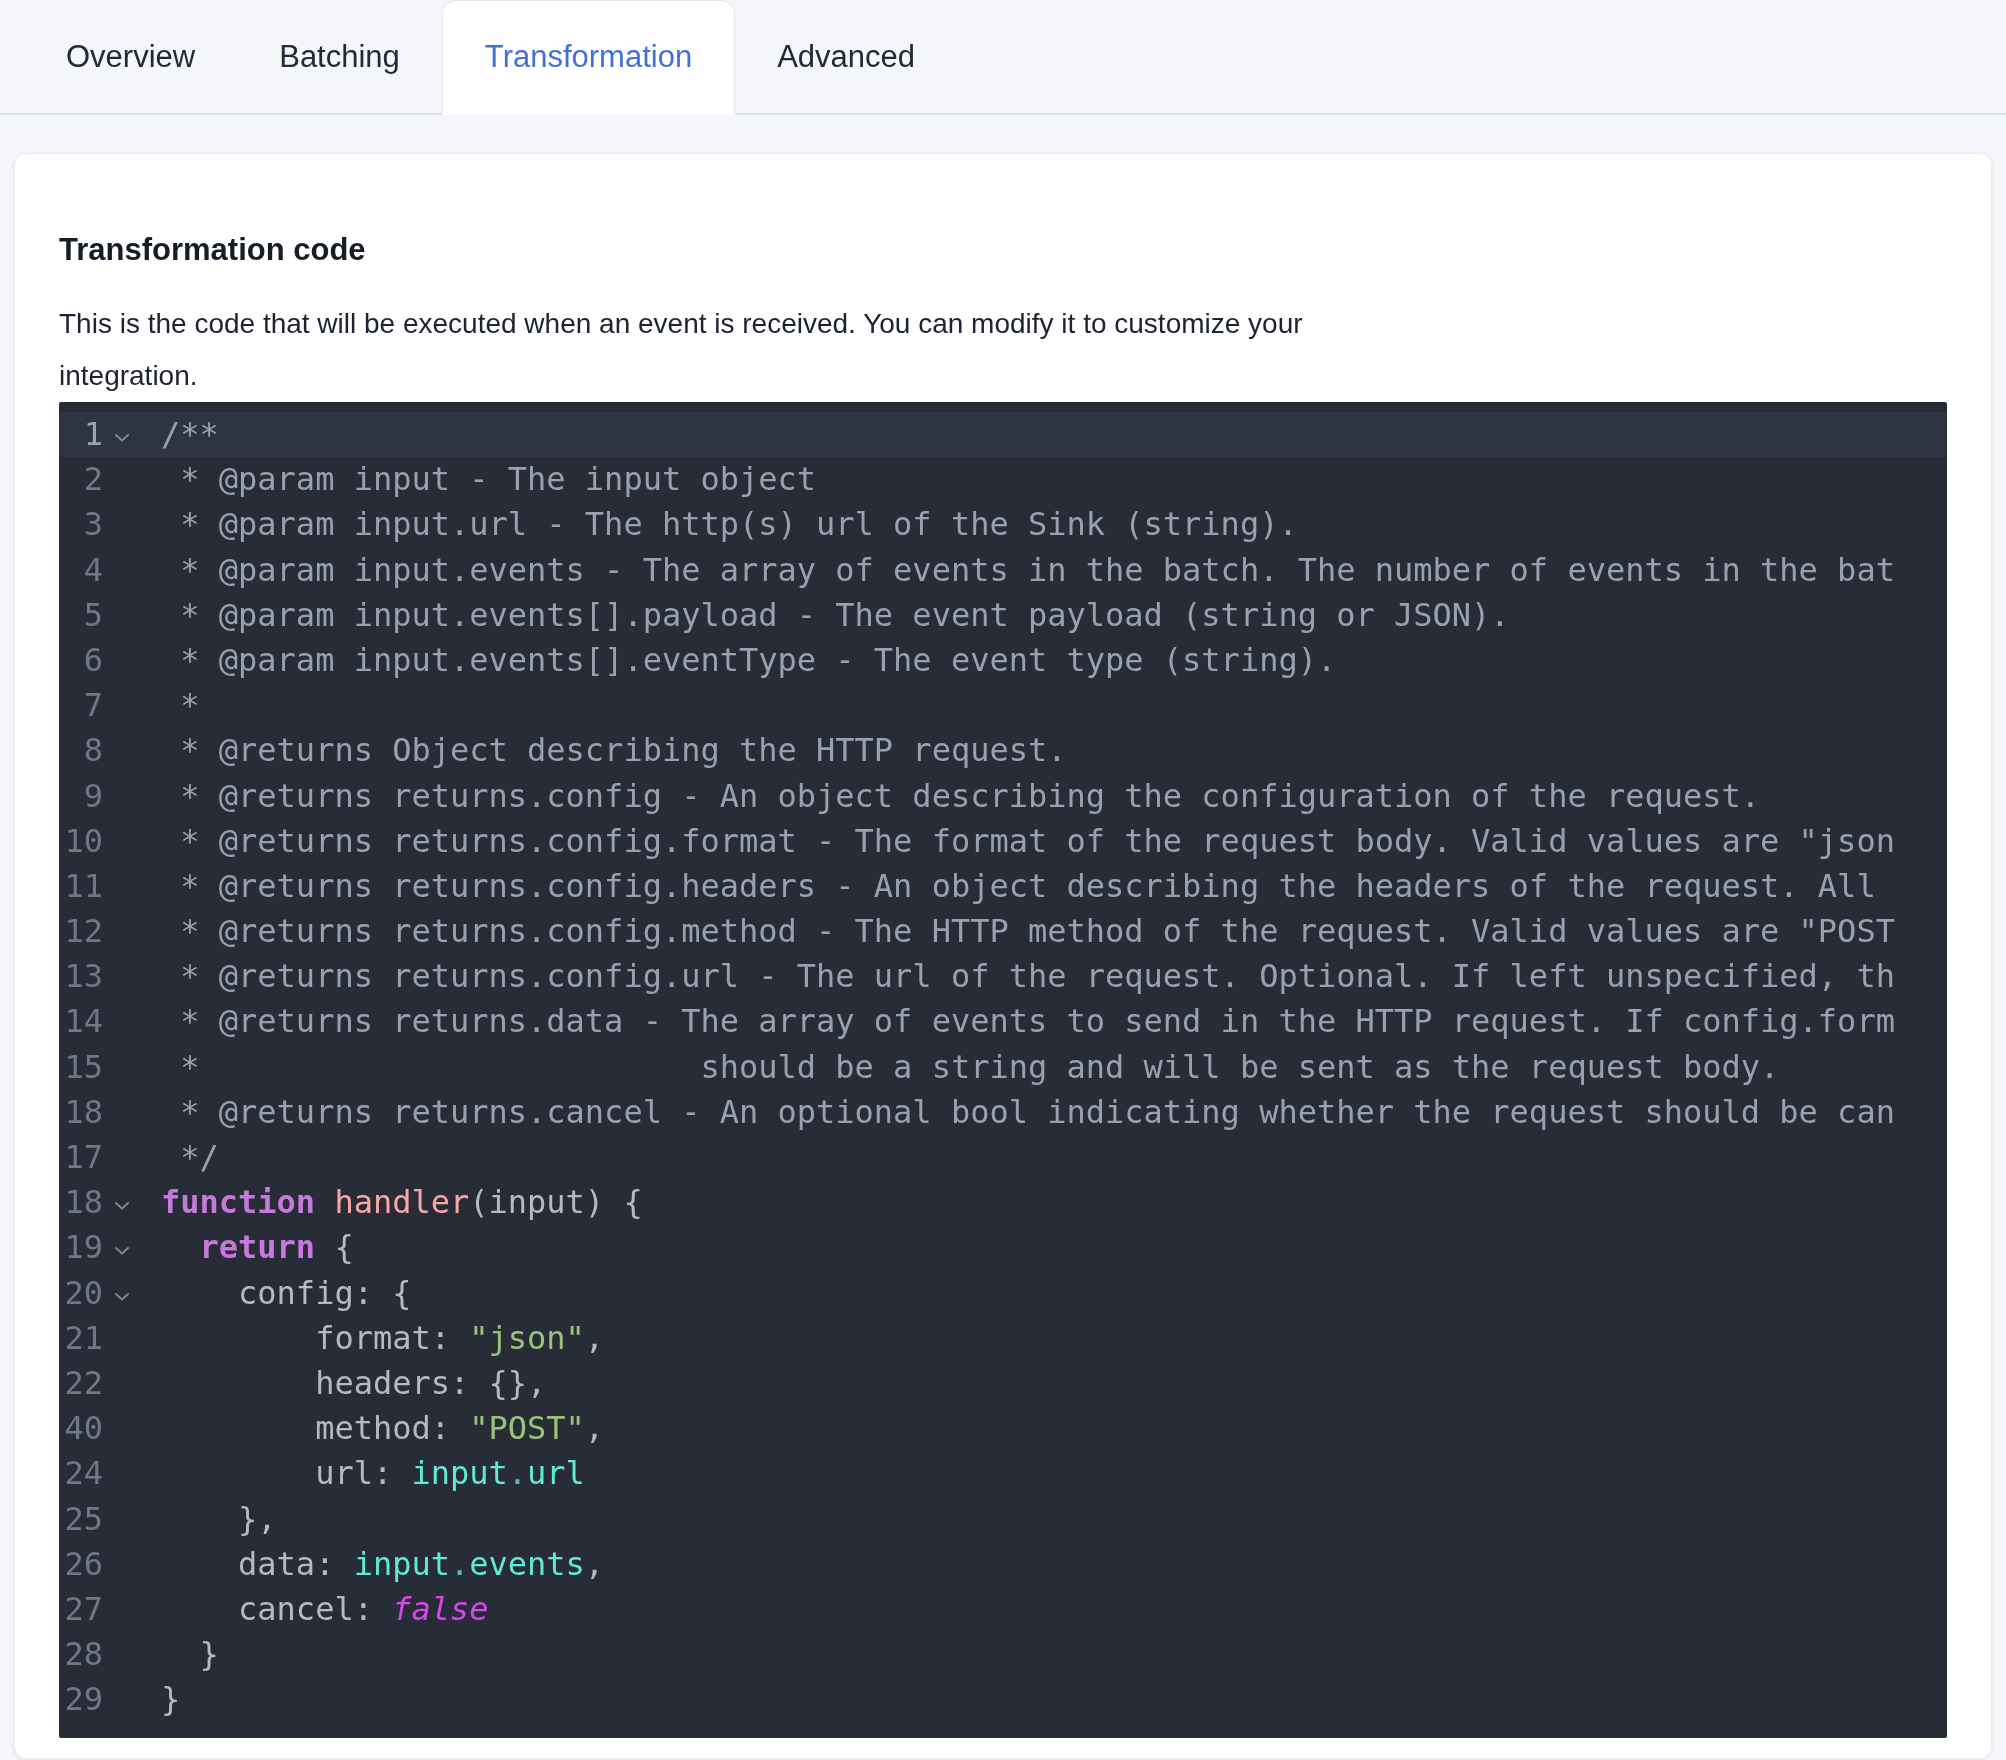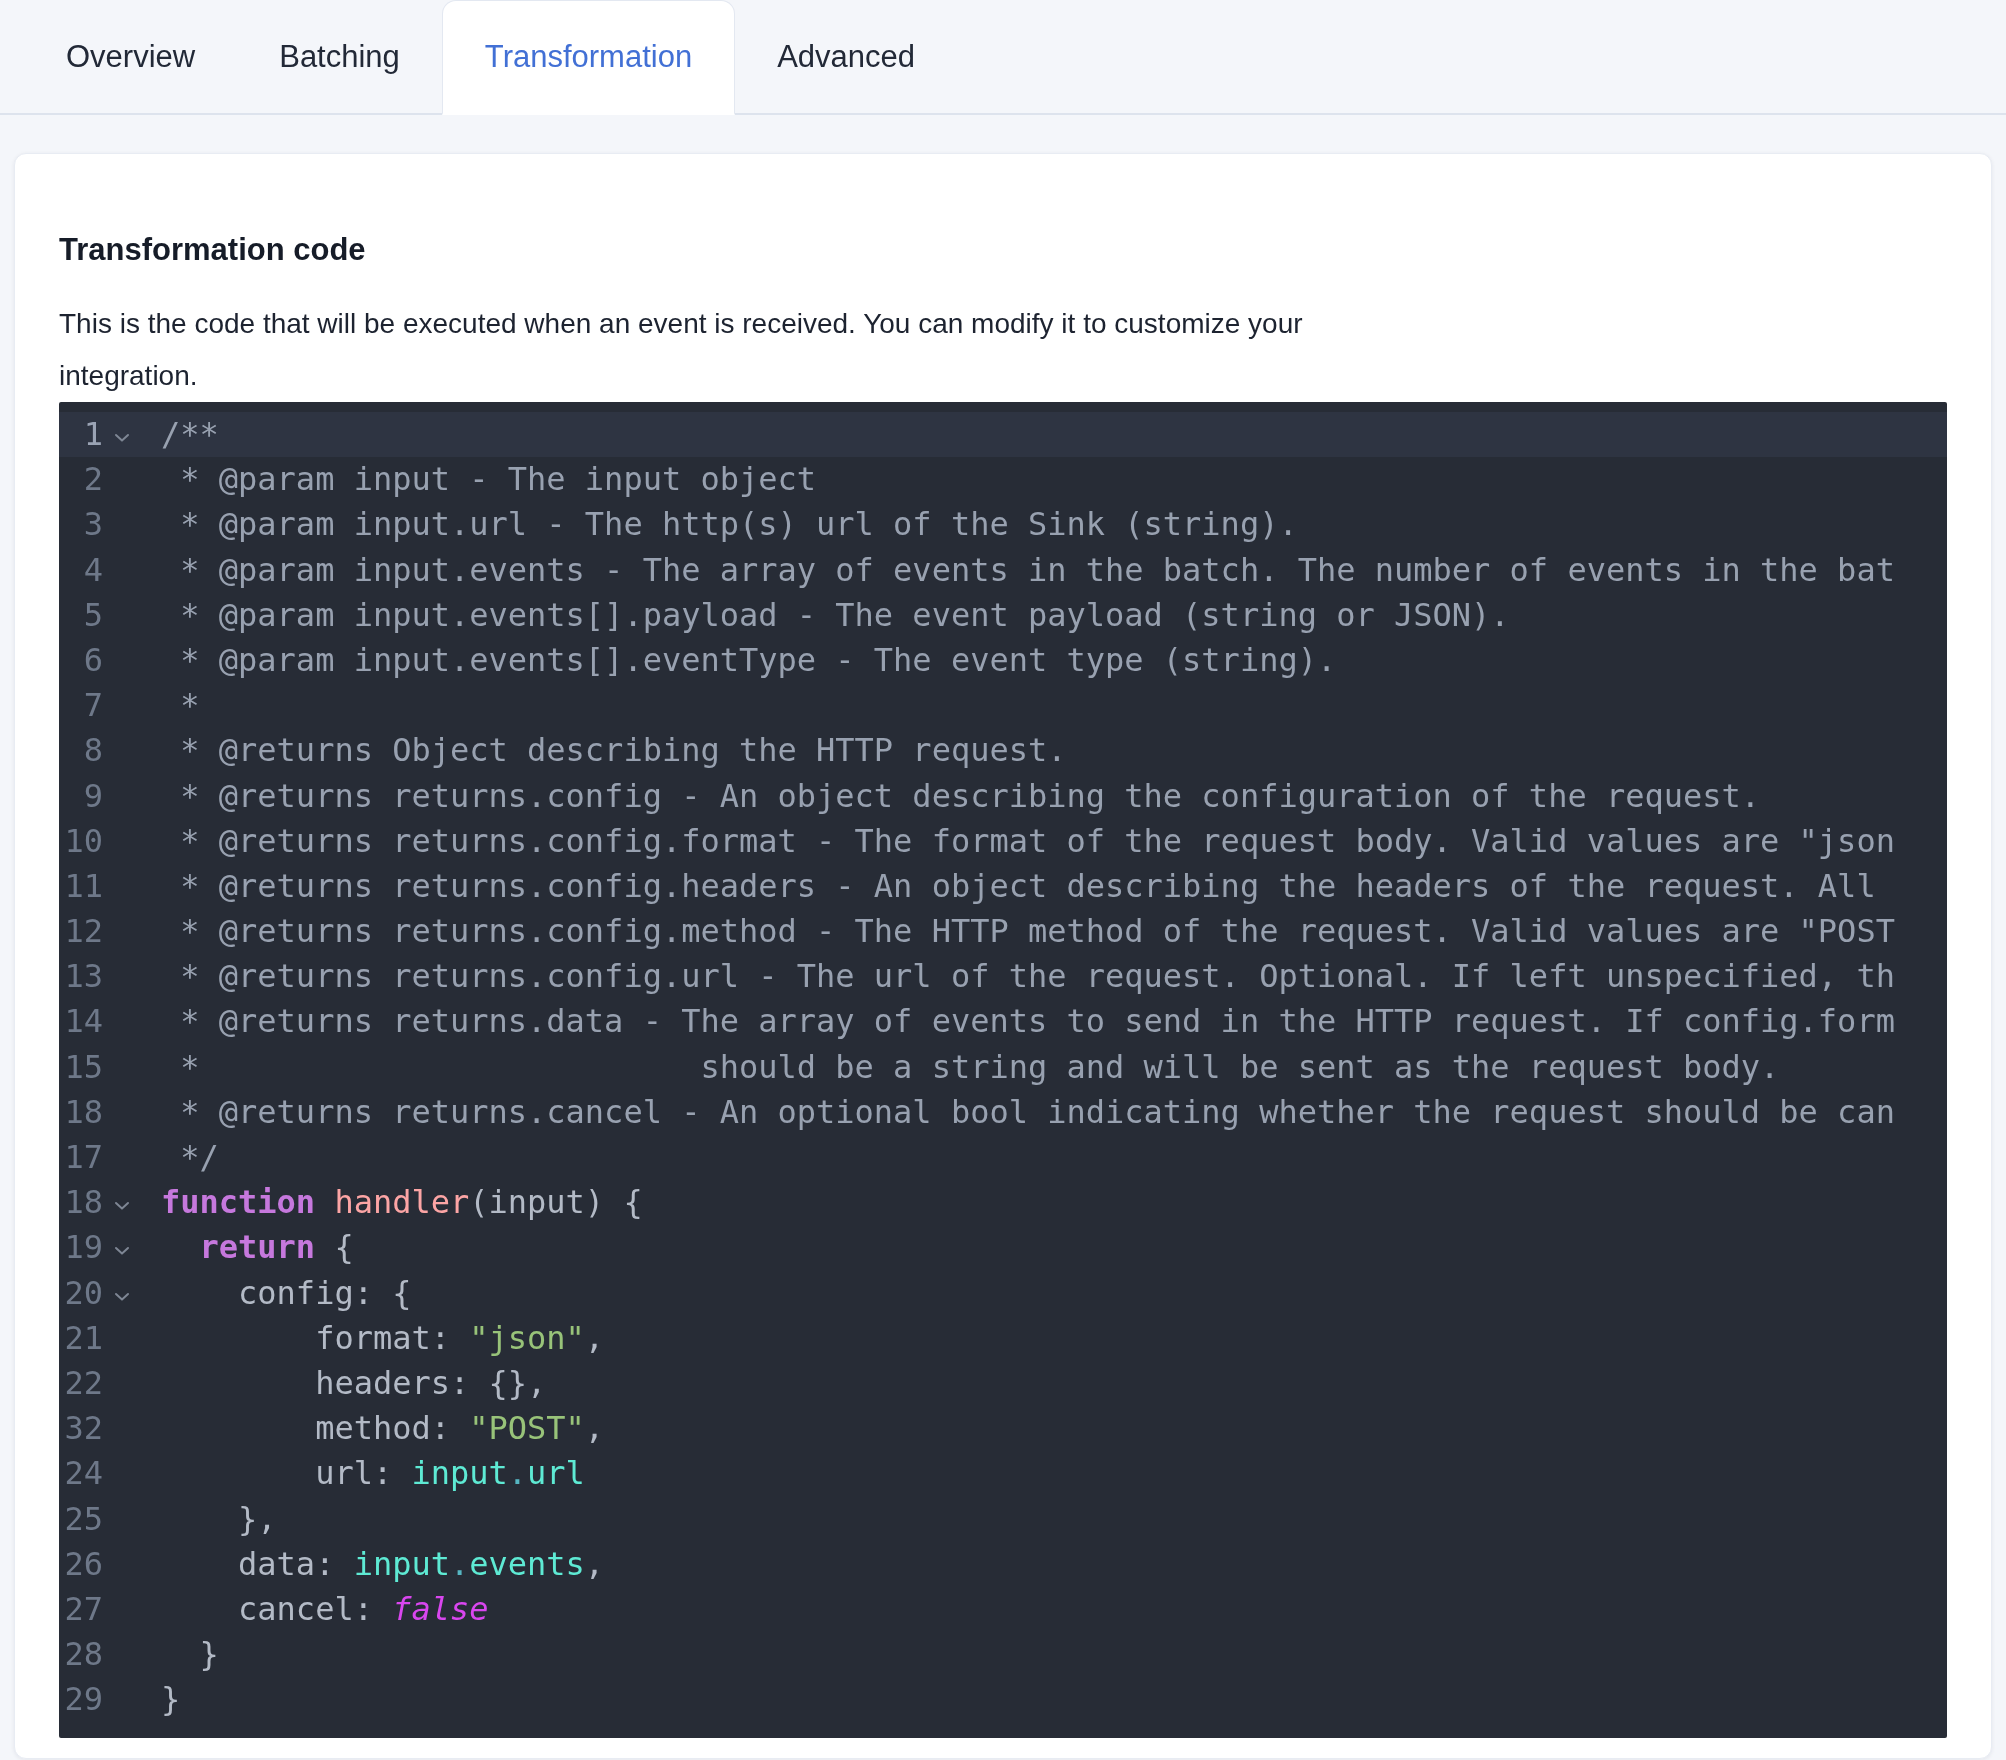--- a/index.html
+++ b/index.html
@@ -147,21 +147,21 @@
             <polyline points="2,2 8,7.6 14,2" fill="none" stroke="#7e8694" stroke-width="2" stroke-linecap="round" stroke-linejoin="round"></polyline>
           </svg></span><span class="tk-kw">function</span><span class="tk-pl"> </span><span class="tk-fn">handler</span><span class="tk-pl">(input) {</span></div>
       <div class="code-line"><span class="ln">19</span><span class="fold"><svg width="16" height="10" viewBox="0 0 16 10">
             <polyline points="2,2 8,7.6 14,2" fill="none" stroke="#7e8694" stroke-width="2" stroke-linecap="round" stroke-linejoin="round"></polyline>
           </svg></span><span class="tk-pl">  </span><span class="tk-kw">return</span><span class="tk-pl"> {</span></div>
       <div class="code-line"><span class="ln">20</span><span class="fold"><svg width="16" height="10" viewBox="0 0 16 10">
             <polyline points="2,2 8,7.6 14,2" fill="none" stroke="#7e8694" stroke-width="2" stroke-linecap="round" stroke-linejoin="round"></polyline>
           </svg></span><span class="tk-pl">    config: {</span></div>
       <div class="code-line"><span class="ln">21</span><span class="fold"></span><span class="tk-pl">        format: </span><span class="tk-str">"json"</span><span class="tk-pl">,</span></div>
       <div class="code-line"><span class="ln">22</span><span class="fold"></span><span class="tk-pl">        headers: {},</span></div>
-      <div class="code-line"><span class="ln">32</span><span class="fold"></span><span class="tk-pl">        method: </span><span class="tk-str">"POST"</span><span class="tk-pl">,</span></div>
+      <div class="code-line"><span class="ln">40</span><span class="fold"></span><span class="tk-pl">        method: </span><span class="tk-str">"POST"</span><span class="tk-pl">,</span></div>
       <div class="code-line"><span class="ln">24</span><span class="fold"></span><span class="tk-pl">        url: </span><span class="tk-var">input</span><span class="tk-dot">.</span><span class="tk-var">url</span></div>
       <div class="code-line"><span class="ln">25</span><span class="fold"></span><span class="tk-pl">    },</span></div>
       <div class="code-line"><span class="ln">26</span><span class="fold"></span><span class="tk-pl">    data: </span><span class="tk-var">input</span><span class="tk-dot">.</span><span class="tk-var">events</span><span class="tk-pl">,</span></div>
       <div class="code-line"><span class="ln">27</span><span class="fold"></span><span class="tk-pl">    cancel: </span><span class="tk-bool">false</span></div>
       <div class="code-line"><span class="ln">28</span><span class="fold"></span><span class="tk-pl">  }</span></div>
       <div class="code-line"><span class="ln">29</span><span class="fold"></span><span class="tk-pl">}</span></div>
     </div>
 </div>
 
 </body></html>

